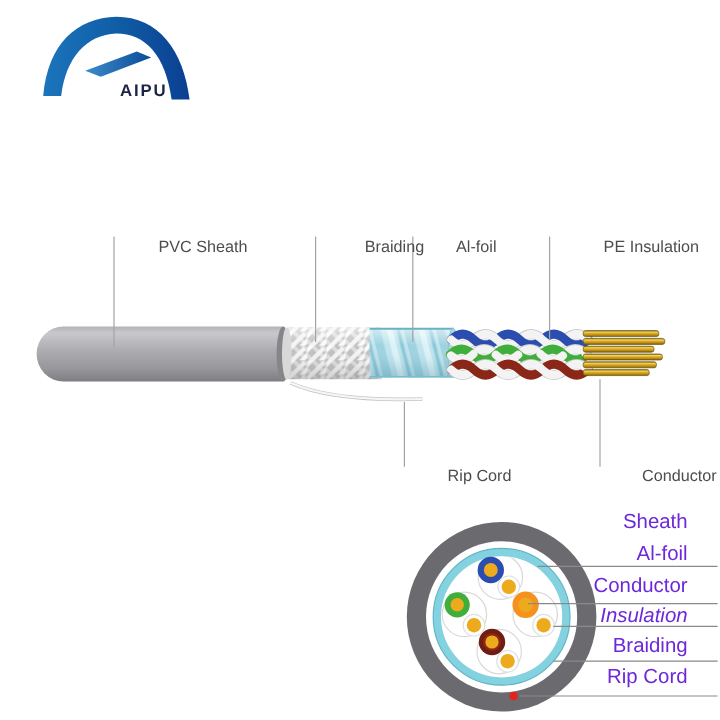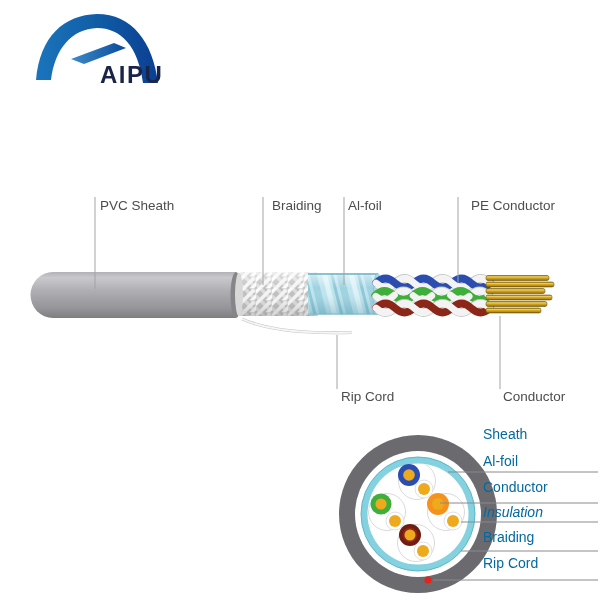--- a/index.html
+++ b/index.html
@@ -2,28 +2,28 @@
 <html><head>
 <meta charset="utf-8">
 <style>
   html,body{margin:0;padding:0;background:#ffffff;}
   .stage{
     position:relative;width:600px;height:600px;background:#ffffff;overflow:hidden;
     font-family:"Liberation Sans", sans-serif;
   }
   .stage svg{position:absolute;left:0;top:0;}
   .lbl{
-    position:absolute;color:#4d4d4d;font-size:13.5px;line-height:14px;white-space:nowrap;
+    position:absolute;color:#4d4d4d;font-size:13.5px;line-height:14px;white-space:nowrap;margin-left:32px;
   }
   .brand-text{
-    position:absolute;left:100px;top:64px;color:#1b2447;font-size:24px;font-weight:800;
+    position:absolute;left:100px;top:64px;color:#1b2447;font-size:14px;font-weight:800;
     letter-spacing:1.5px;line-height:22px;
   }
   .xs-lbl{
-    position:absolute;width:90px;text-align:left;color:#0369a1;font-size:14px;line-height:13px;white-space:nowrap;
+    position:absolute;width:90px;text-align:right;color:#6d28d9;font-size:17px;line-height:13px;white-space:nowrap;
   }
 </style>
 </head>
 <body>
 
 <div class="stage">
 
   <svg width="600" height="600" viewBox="0 0 600 600">
     <defs>
       <linearGradient id="sheathGrad" x1="0" y1="0" x2="0" y2="1">
@@ -197,21 +197,21 @@
         <line x1="433" y1="580" x2="598" y2="580"></line>
       </g>
     </g>
   </svg>
 
   <div class="brand-text">AIPU</div>
 
   <div class="lbl" style="left:100px;top:199px;">PVC Sheath</div>
   <div class="lbl" style="left:272px;top:199px;">Braiding</div>
   <div class="lbl" style="left:348px;top:199px;">Al-foil</div>
-  <div class="lbl" style="left:471px;top:199px;">PE Conductor</div>
+  <div class="lbl" style="left:471px;top:199px;">PE Insulation</div>
   <div class="lbl" style="left:341px;top:390px;">Rip Cord</div>
   <div class="lbl" style="left:503px;top:390px;">Conductor</div>
 
   <div class="xs-lbl" style="left:483px;top:428px;">Sheath</div>
   <div class="xs-lbl" style="left:483px;top:455px;">Al-foil</div>
   <div class="xs-lbl" style="left:483px;top:481px;">Conductor</div>
   <div class="xs-lbl" style="left:483px;top:506px;font-style:italic;">Insulation</div>
   <div class="xs-lbl" style="left:483px;top:531px;">Braiding</div>
   <div class="xs-lbl" style="left:483px;top:557px;">Rip Cord</div>
 

